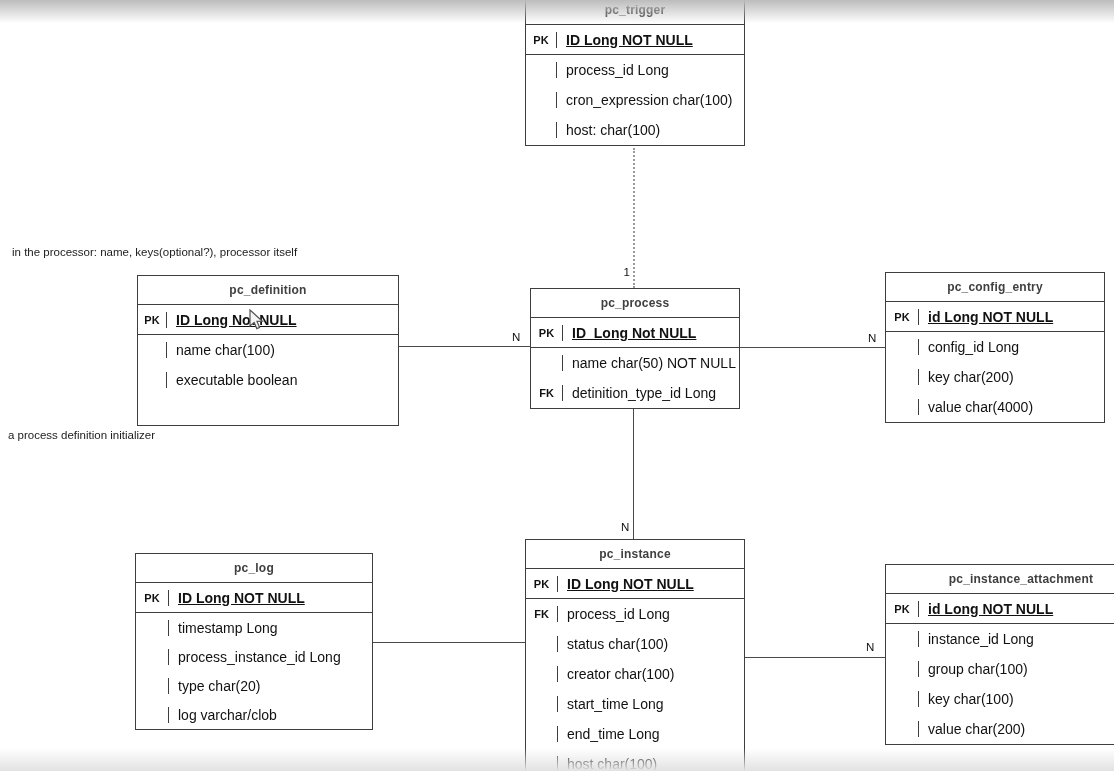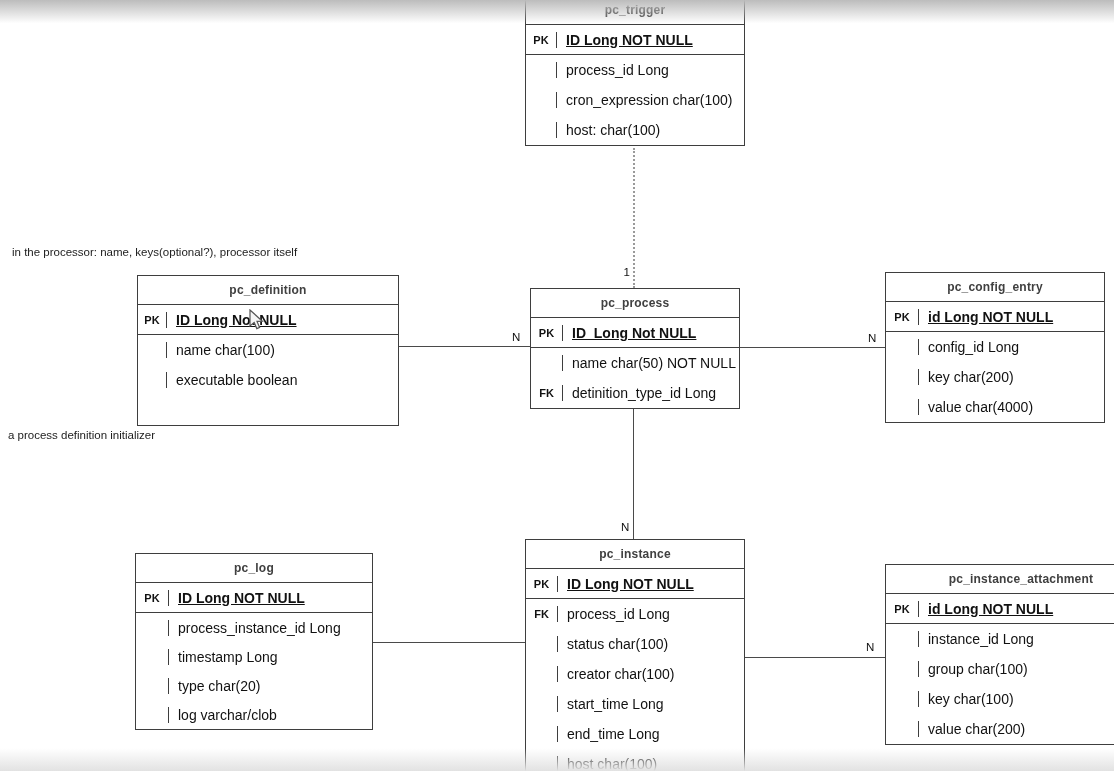--- a/index.html
+++ b/index.html
@@ -134,25 +134,25 @@
   </div>
 
   <div class="tbl" style="left:135px;top:553px;width:238px;--kw:32px;--rh:29px;">
     <div class="ttl">pc_log</div>
     <div class="row pkrow">
       <div class="k">PK</div>
       <div class="v">ID Long NOT NULL</div>
     </div>
     <div class="row">
       <div class="k"></div>
+      <div class="v">timestamp Long</div>
+    </div>
+    <div class="row">
+      <div class="k"></div>
       <div class="v">process_instance_id Long</div>
-    </div>
-    <div class="row">
-      <div class="k"></div>
-      <div class="v">timestamp Long</div>
     </div>
     <div class="row">
       <div class="k"></div>
       <div class="v">type char(20)</div>
     </div>
     <div class="row">
       <div class="k"></div>
       <div class="v">log varchar/clob</div>
     </div>
   </div>

